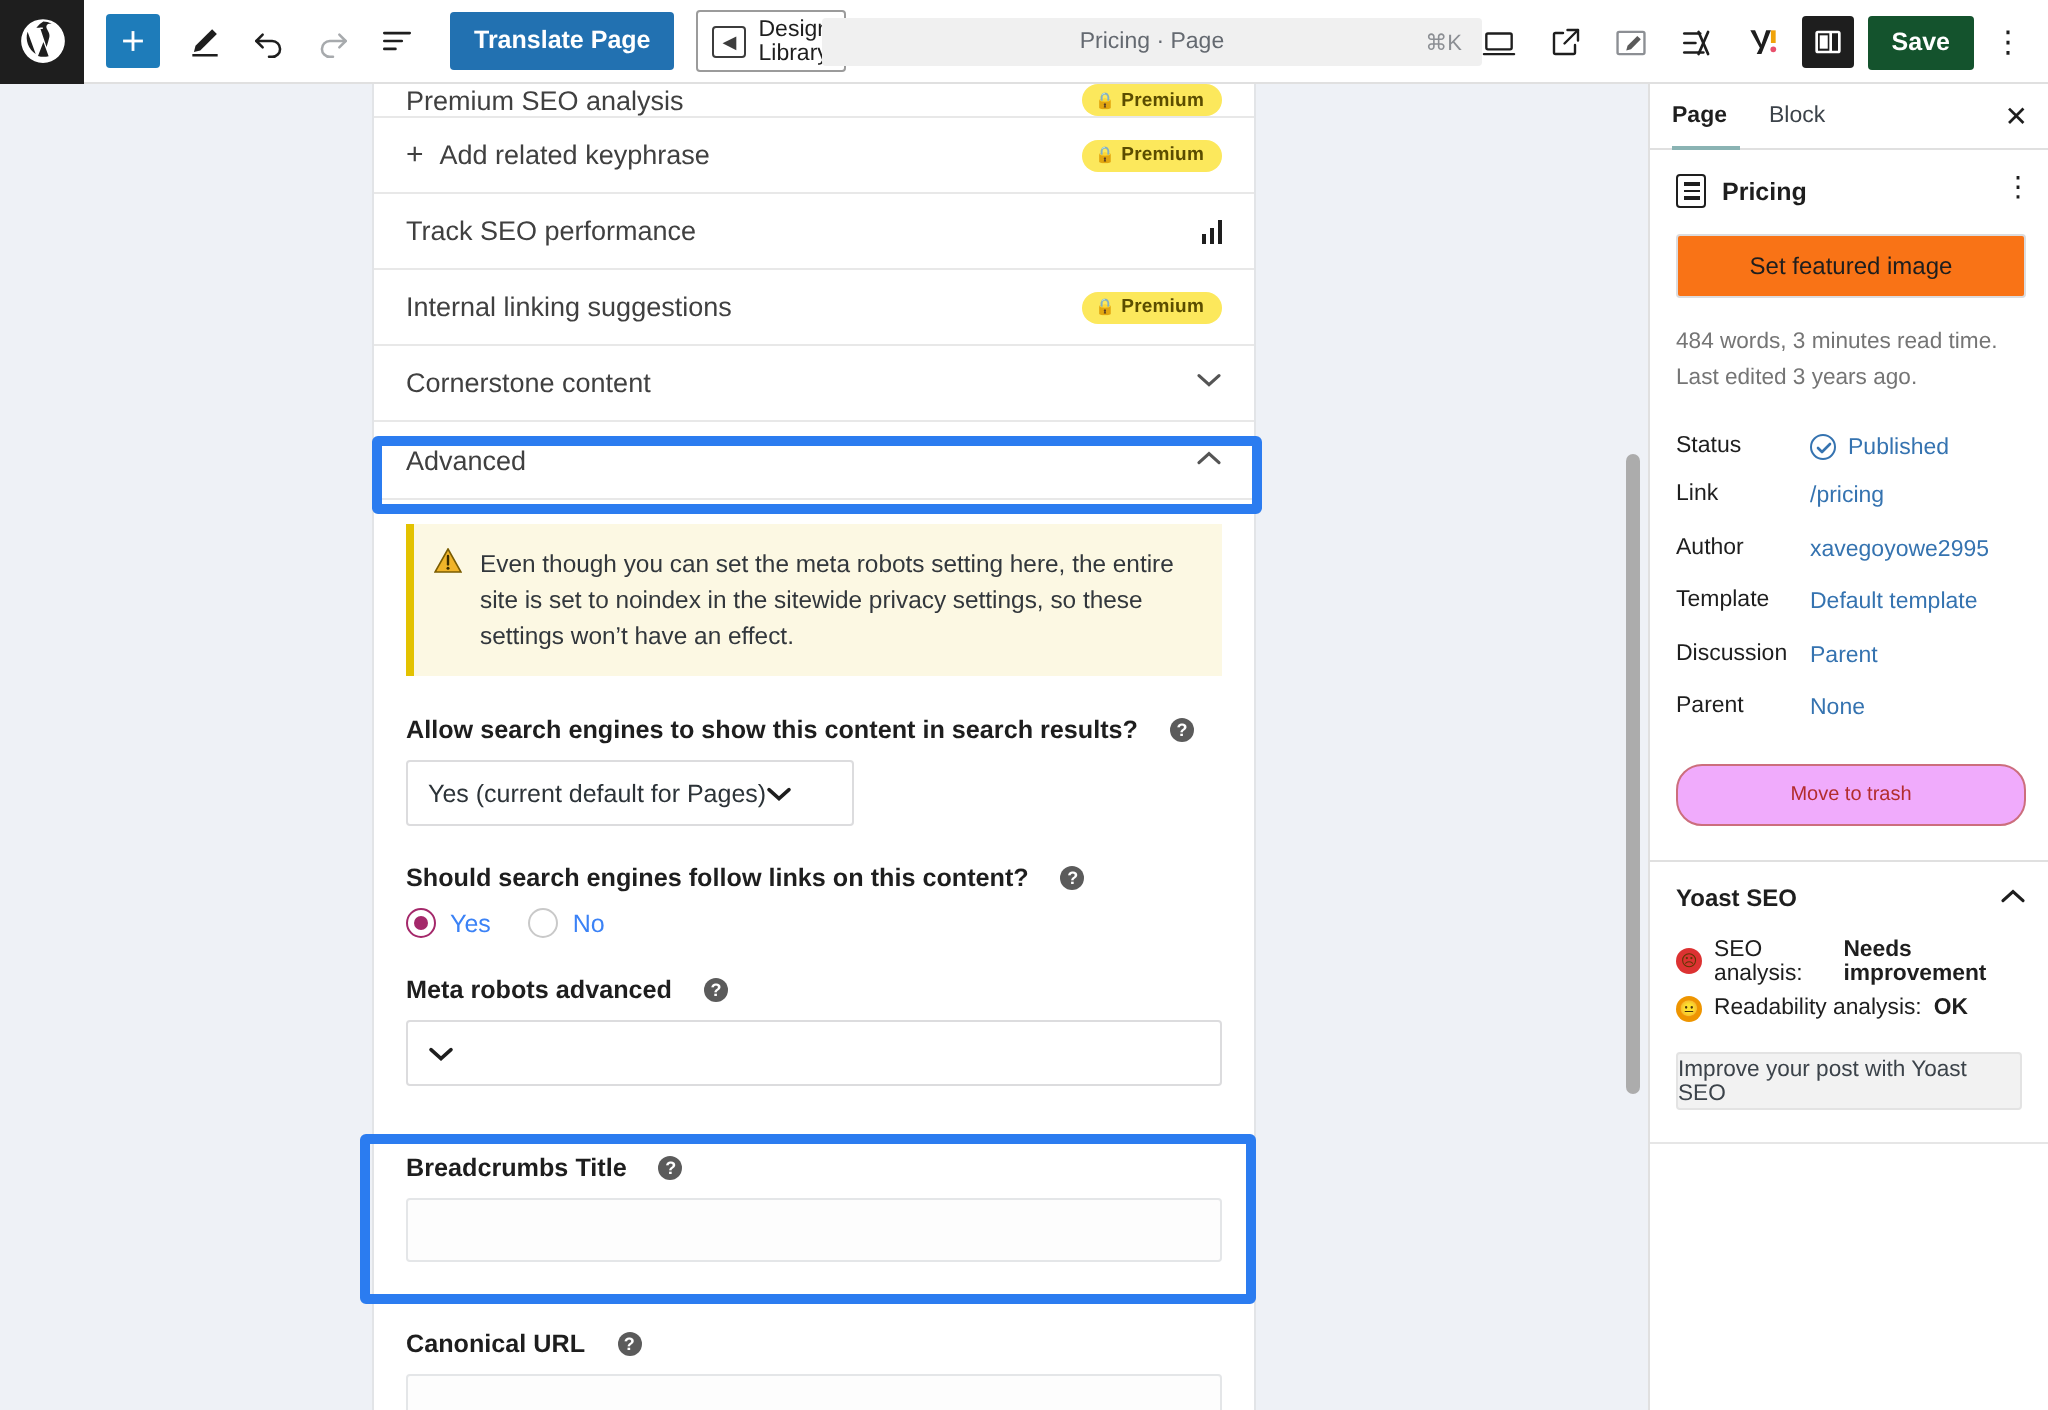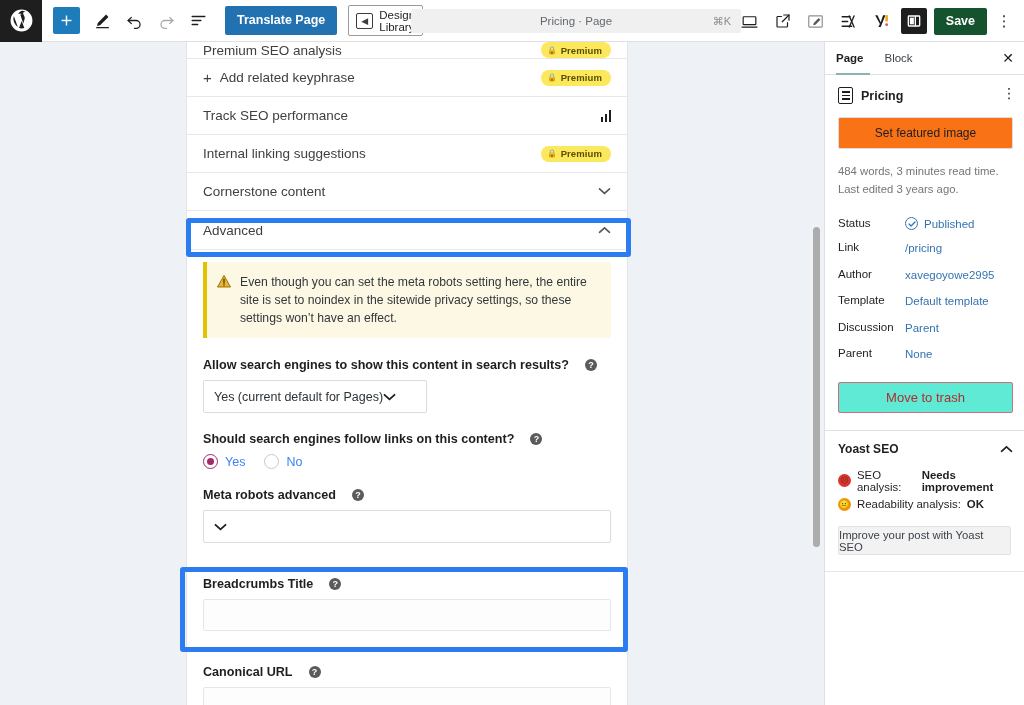--- a/index.html
+++ b/index.html
@@ -214,21 +214,21 @@
   .info-row .k { width: 67px; flex: 0 0 67px; color: #1e1e1e; }
   .info-row .v { color: #3573b0; cursor: pointer; line-height: 1.35; }
   .status-v { display: flex; align-items: center; gap: 6px; color: #3573b0; cursor: pointer; }
   .check-ico {
     width: 13px; height: 13px; border-radius: 50%; border: 1.4px solid #3573b0;
     display: flex; align-items: center; justify-content: center; flex: 0 0 13px;
   }
   .check-ico svg { display: block; }
   .trash-btn {
     margin: 14px 11px 0 13px; height: 31px; border: 1px solid #cc6e7d;
-    border-radius: 2px; background: #5eead4; color: #b32d2e; font-size: 13px;
+    border-radius: 13px; background: #f0abfc; color: #b32d2e; font-size: 10px;
     display: flex; align-items: center; justify-content: center; cursor: pointer;
   }
   .rs-sep { height: 1px; background: #e0e0e0; margin: 17px 0 0 0; }
   .yoast-head {
     display: flex; align-items: center; justify-content: space-between;
     padding: 11px 11px 9px 13px; cursor: pointer;
   }
   .yoast-head .yh-title { font-size: 12px; font-weight: 700; color: #1e1e1e; }
   .analysis { padding: 1px 13px 0 13px; }
   .an-row {

